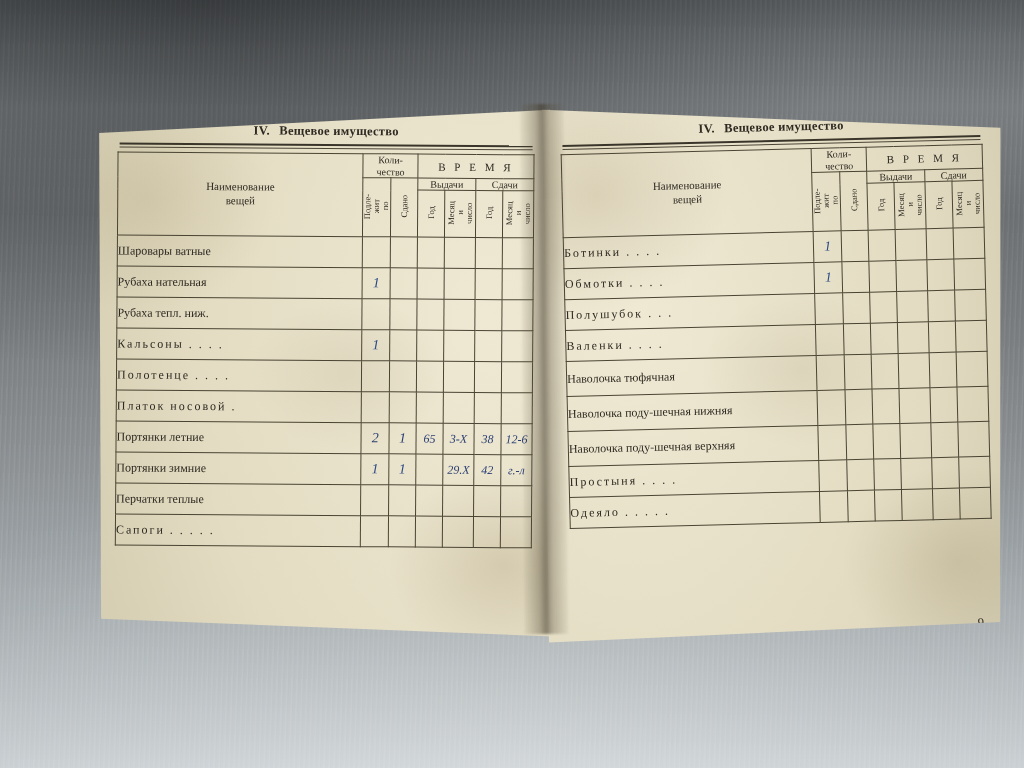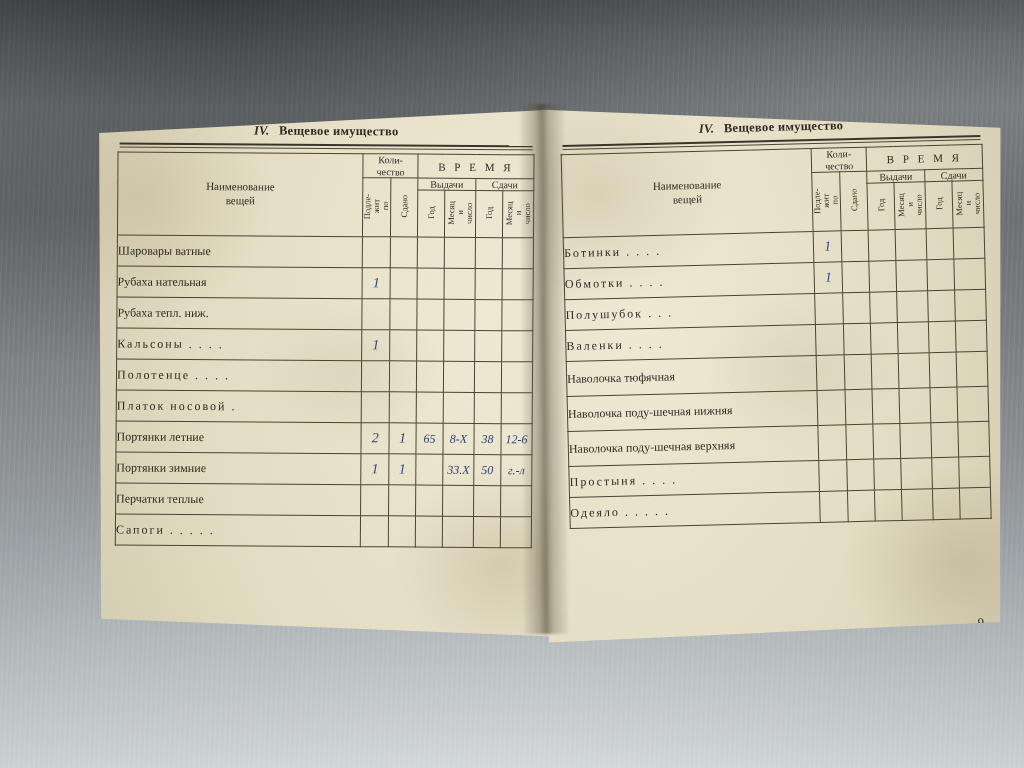--- a/index.html
+++ b/index.html
@@ -87,21 +87,21 @@
     padding:26px 24px 10px 24px;
     color:#2e2a22;
   }
   #page-left .content{transform:rotate(0.9deg);}
   #page-right .content{transform:rotate(-0.9deg);}
 
   .hdr{
     text-align:center;font-size:12.5px;letter-spacing:.3px;
     font-weight:bold;margin-bottom:5px;
   }
-  .hdr .num{margin-right:6px;font-style:italic;}
+  .hdr .num{margin-right:6px;}
   .rule{height:2px;background:#3a352a;margin:0 2px 0 2px;}
   .rule.thin{height:1px;background:#4b4536;margin-top:2px;}
 
   table.tbl{
     width:100%;border-collapse:collapse;margin-top:4px;
     font-size:11px;
   }
   table.tbl td, table.tbl th{
     border:1px solid #4a4433;
     padding:0;vertical-align:middle;
@@ -325,45 +325,45 @@
           <td class="cell">
                 <span class="hw">2</span>
               </td>
           <td class="cell">
                 <span class="hw">1</span>
               </td>
           <td class="cell">
                 <span class="hw small">65</span>
               </td>
           <td class="cell w30">
-                <span class="hw small">8-Х</span>
+                <span class="hw small">3-Х</span>
               </td>
           <td class="cell">
                 <span class="hw small">38</span>
               </td>
           <td class="cell w30">
                 <span class="hw small">12-6</span>
               </td>
         </tr>
         <tr>
           <td class="namecell">Портянки зимние</td>
           <td class="cell">
                 <span class="tick">1</span>
               </td>
           <td class="cell">
                 <span class="tick">1</span>
               </td>
           <td class="cell">
                 <span class="hw small"></span>
               </td>
           <td class="cell w30">
-                <span class="hw small">33.Х</span>
-              </td>
-          <td class="cell">
-                <span class="hw small">50</span>
+                <span class="hw small">29.Х</span>
+              </td>
+          <td class="cell">
+                <span class="hw small">42</span>
               </td>
           <td class="cell w30">
                 <span class="hw small">г.-л</span>
               </td>
         </tr>
         <tr>
           <td class="namecell">Перчатки теплые</td>
           <td class="cell">
                 <span class="hw"></span>
               </td>

